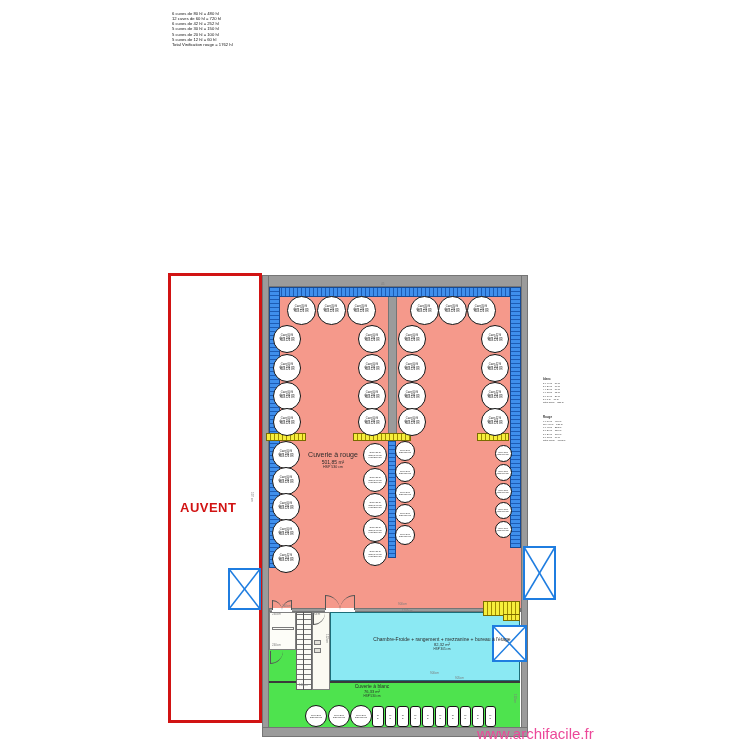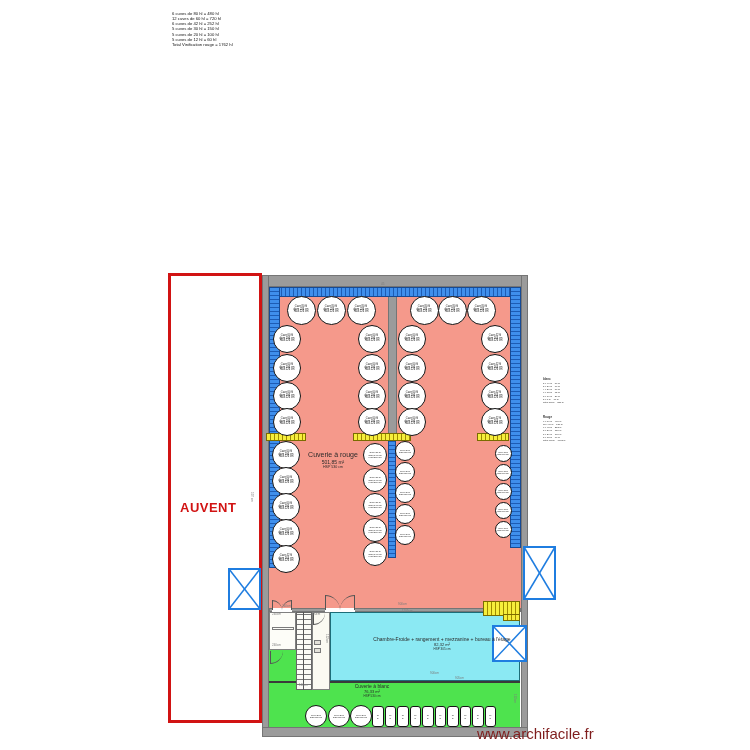--- a/index.html
+++ b/index.html
@@ -37,21 +37,21 @@
   .room-label .t1{font-size:7px;line-height:8px;}
   .room-label .t2{font-size:5px;line-height:6px;}
   .room-label .t3{font-size:3.6px;line-height:4.5px;}
   .room-label.small .t1{font-size:5px;line-height:6px;}
   .room-label.small .t2{font-size:4px;line-height:5px;}
   .room-label.small .t3{font-size:3px;line-height:4px;}
   .auvent-box{position:absolute;left:168px;top:273px;width:94px;height:450px;
       border:3px solid #d11313;box-sizing:border-box;background:#fff;}
   .auvent-label{position:absolute;left:180px;top:500px;color:#d11313;font-weight:bold;
       font-size:13px;letter-spacing:0.5px;}
-  .watermark{position:absolute;left:477px;top:725px;font-size:15px;color:#7f1d1d;}
+  .watermark{position:absolute;left:477px;top:725px;font-size:15px;color:#ec4899;}
   .fixture{position:absolute;background:#e4e2da;box-shadow:inset 0 0 0 1px #7b7b7b;}
 </style>
 </head>
 <body>
 
 <div class="abs" style="left:0;top:0;width:750px;height:750px;">
 
   <div class="abs" style="left:172px;top:11px;">
       <div class="legend-line">6 cuves de 80 hl = 480 hl</div>
       <div class="legend-line">12 cuves de 60 hl = 720 hl</div>

